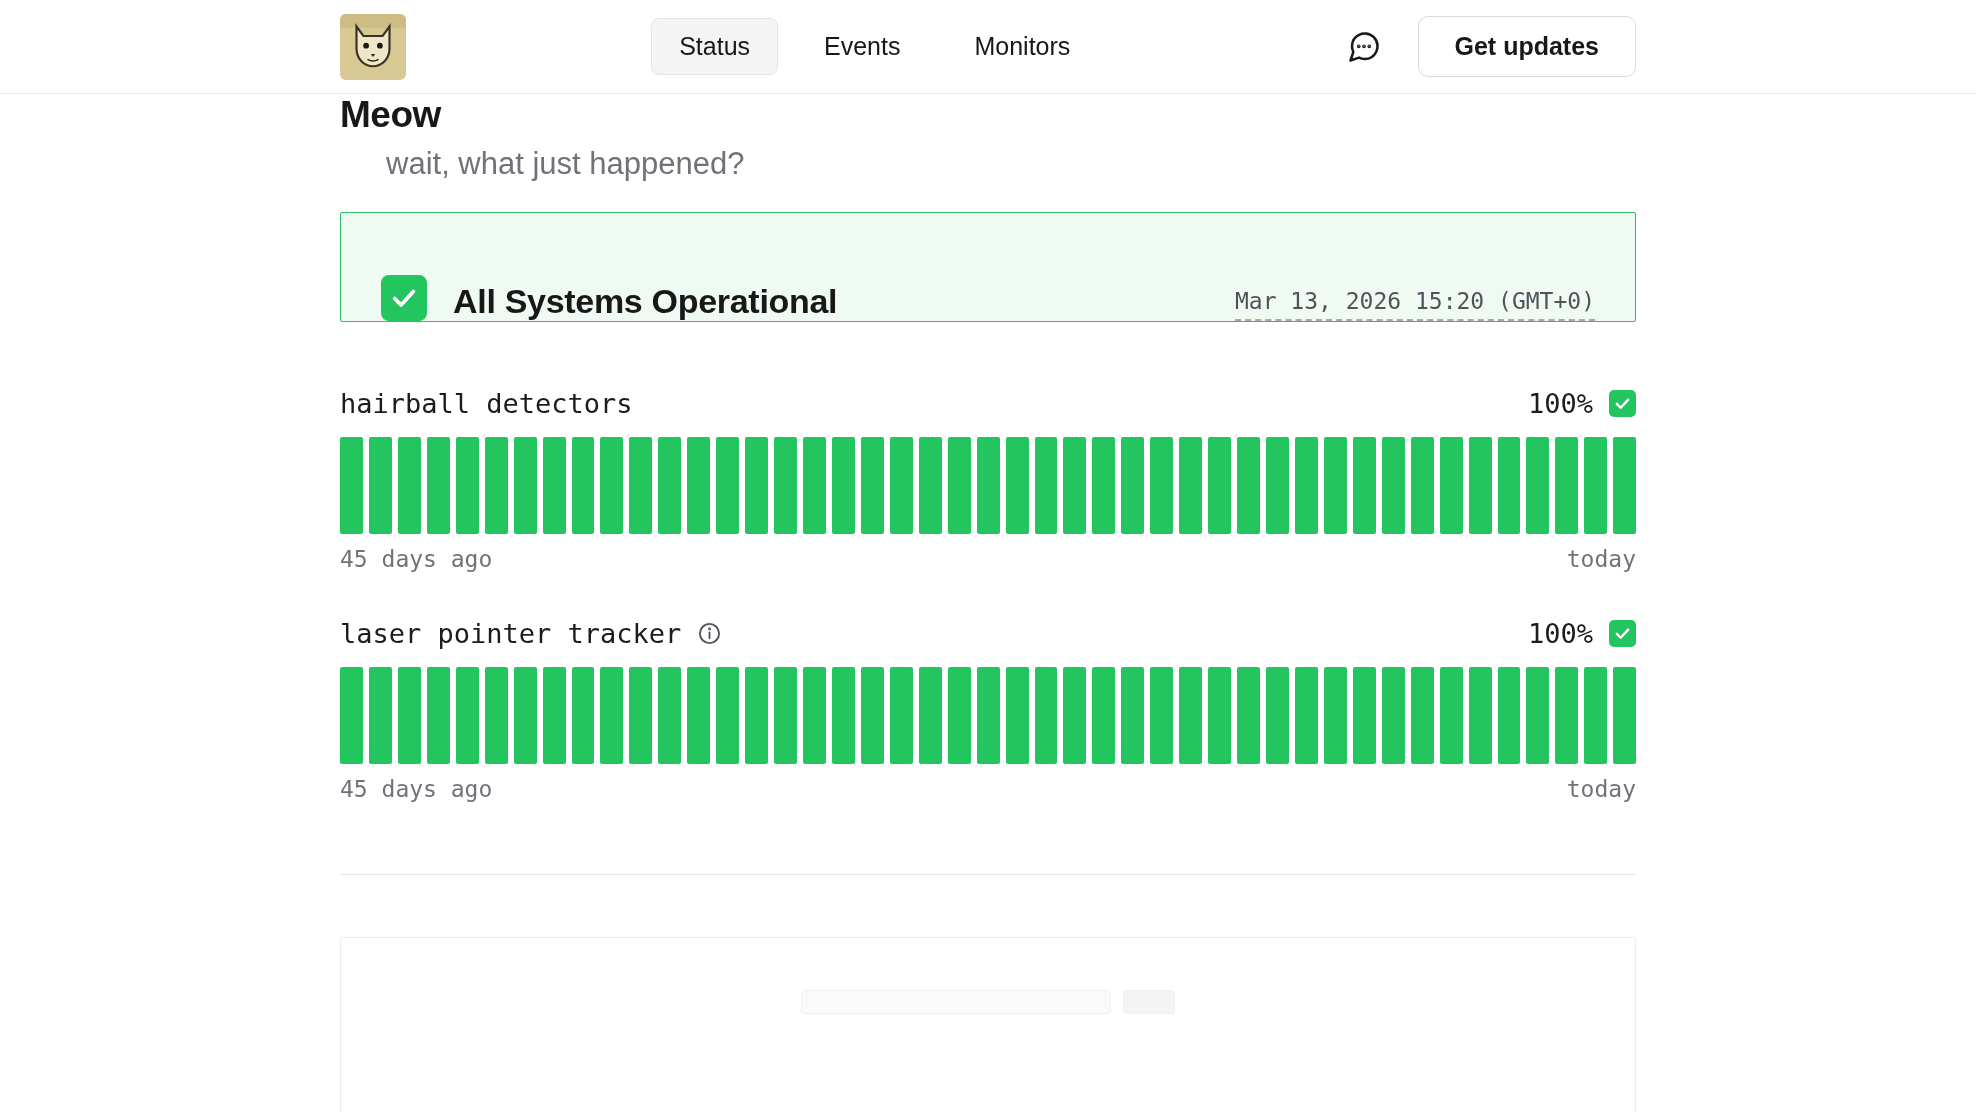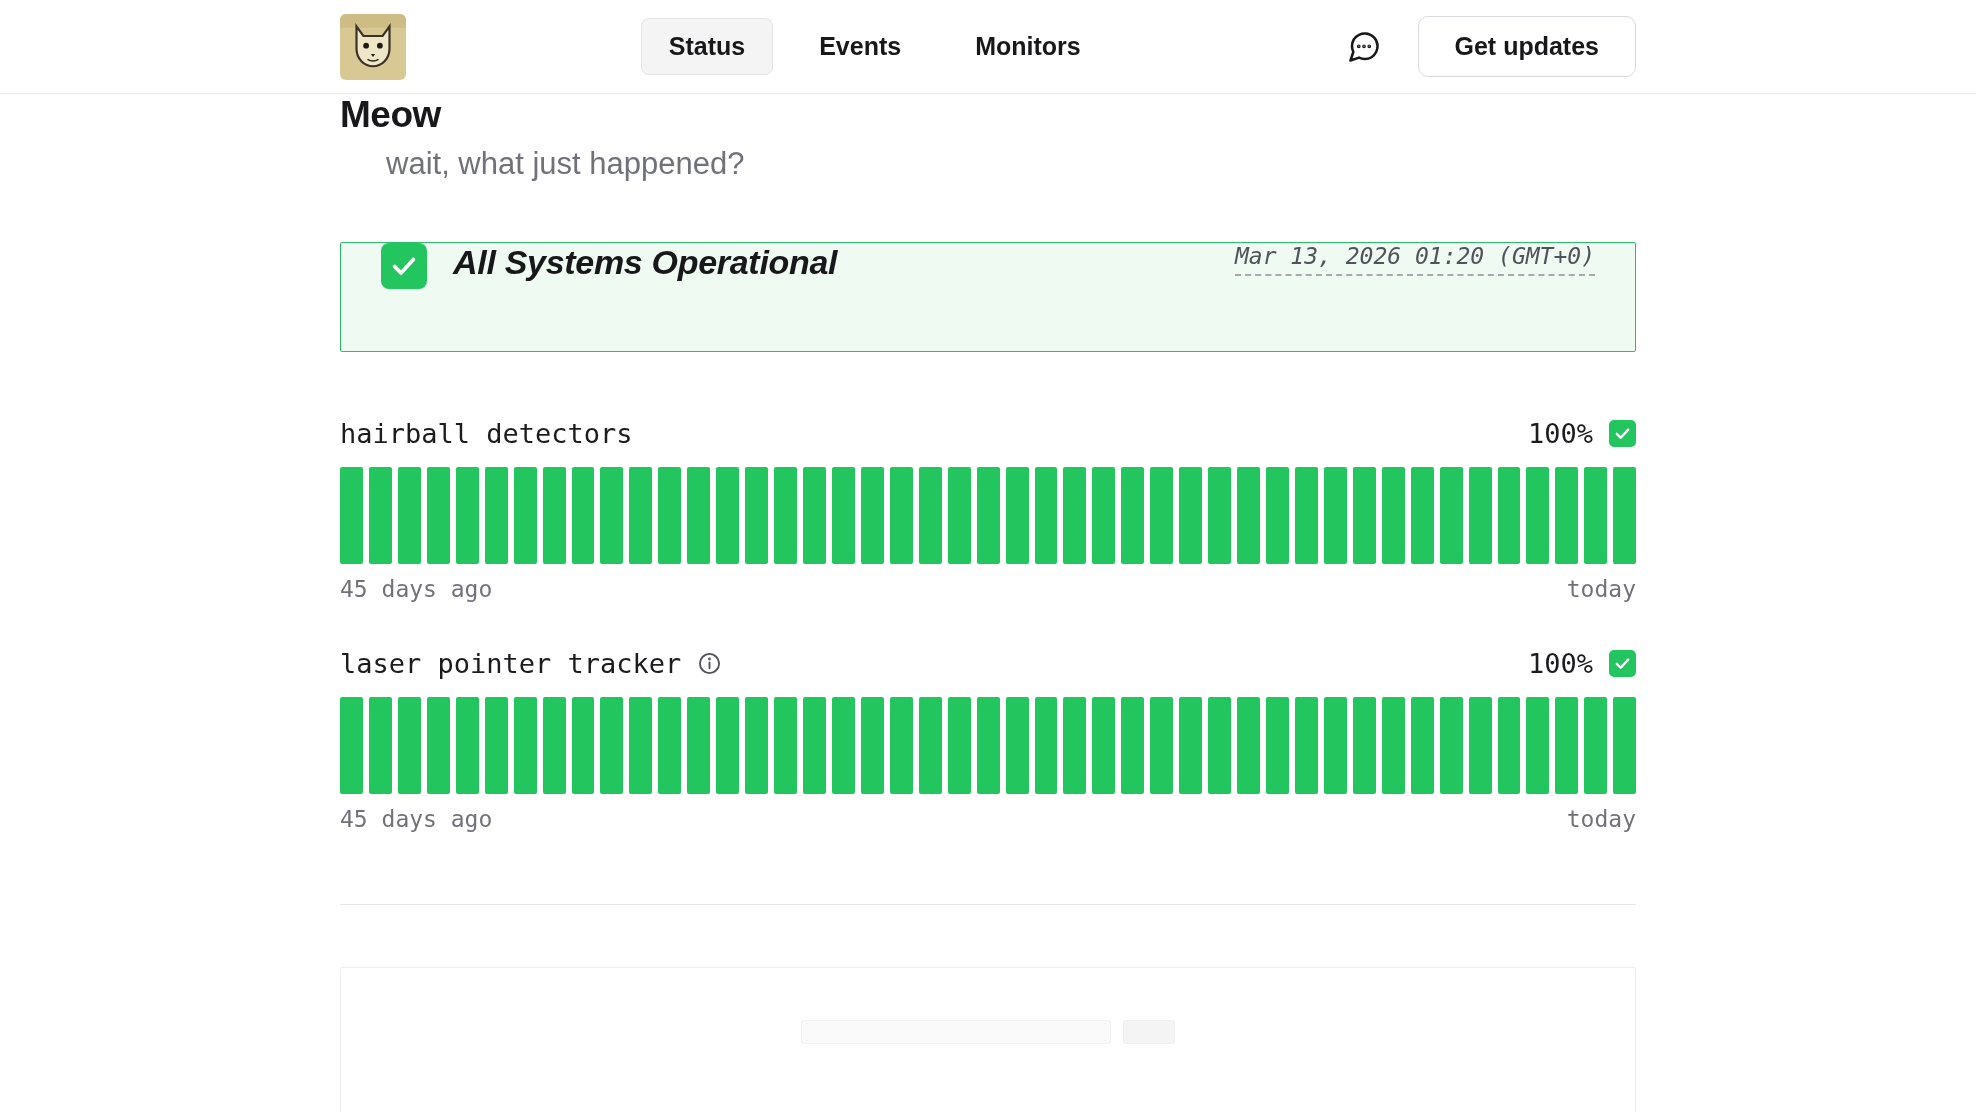--- a/index.html
+++ b/index.html
@@ -17,45 +17,45 @@
     display: flex; align-items: center;
   }
   .topnav-inner { display: flex; align-items: center; width: 1296px; margin: 0 auto; }
   .logo {
     width: 66px; height: 66px; border-radius: 6px; overflow: hidden;
     flex: 0 0 auto; cursor: pointer;
   }
   .logo svg { display: block; width: 100%; height: 100%; }
   .nav-center { flex: 1; display: flex; justify-content: center; align-items: center; gap: 18px; }
   .nav-item {
-    font-size: 25px; font-weight: 700; color: #18181b;
+    font-size: 25px; font-weight: 400; color: #18181b;
     padding: 13px 27px; border-radius: 8px; cursor: pointer;
     border: 1px solid transparent; background: transparent;
   }
   .nav-item.active { background: #f4f4f5; border-color: #e4e4e7; }
   .nav-right { display: flex; align-items: center; gap: 34px; }
   .bubble-btn { width: 40px; height: 40px; display: flex; align-items: center; justify-content: center; cursor: pointer; }
   .bubble-btn svg { width: 36px; height: 36px; }
   .get-updates {
     font-size: 25px; font-weight: 600; color: #18181b; background: #ffffff;
     border: 1px solid #d9d9de; border-radius: 10px; padding: 15px 36px; cursor: pointer;
     font-family: "Liberation Sans", sans-serif;
   }
 
   
   .page-title { font-size: 37px; font-weight: 700; letter-spacing: -0.5px; }
   .page-subtitle { margin-top: 10px; font-size: 31px; color: #71717a; margin-left: 46px; }
 
   
   .banner {
-    margin-top: 60px; height: 110px;
+    margin-top: 30px; height: 110px;
     background: var(--banner-bg, #eefaf2);
     border: 1.5px solid var(--banner-border, #2ebd6b);
     border-radius: 2px;
-    display: flex; align-items: flex-start; padding: 0 40px; font-style: italic;
+    display: flex; align-items: flex-end; padding: 0 40px;
   }
   .check-square {
     width: 58px; height: 46px; max-width: 46px; flex: 0 0 46px;
     background: var(--green, #22c55e); border-radius: 8px;
     display: flex; align-items: center; justify-content: center; margin-right: 26px;
   }
   .check-square svg { width: 28px; height: 28px; }
   .banner-title { font-size: 34px; font-weight: 700; letter-spacing: -0.3px; }
   .banner-time {
     margin-left: auto; font-size: 23px; color: #52525b;
@@ -136,21 +136,21 @@
   <h1 class="page-title">Meow</h1>
   <p class="page-subtitle">wait, what just happened?</p>
 
   <section class="banner">
     <span class="check-square">
       <svg viewBox="0 0 24 24" fill="none" stroke="#ffffff" stroke-width="3.2" stroke-linecap="round" stroke-linejoin="round">
         <path d="M4 12.5 L9.5 18 L20 6.5"></path>
       </svg>
     </span>
     <span class="banner-title">All Systems Operational</span>
-    <span class="banner-time mono">Mar 13, 2026 01:20 (GMT+0)</span>
+    <span class="banner-time mono">Mar 13, 2026 15:20 (GMT+0)</span>
   </section>
 
   <section class="monitor">
     <div class="monitor-head">
       <span class="monitor-name mono">hairball detectors</span>
       <div class="monitor-right">
         <span class="uptime mono">100%</span>
         <span class="mini-check">
           <svg viewBox="0 0 24 24" fill="none" stroke="#ffffff" stroke-width="3.4" stroke-linecap="round" stroke-linejoin="round">
               <path d="M4 12.5 L9.5 18 L20 6.5"></path>

